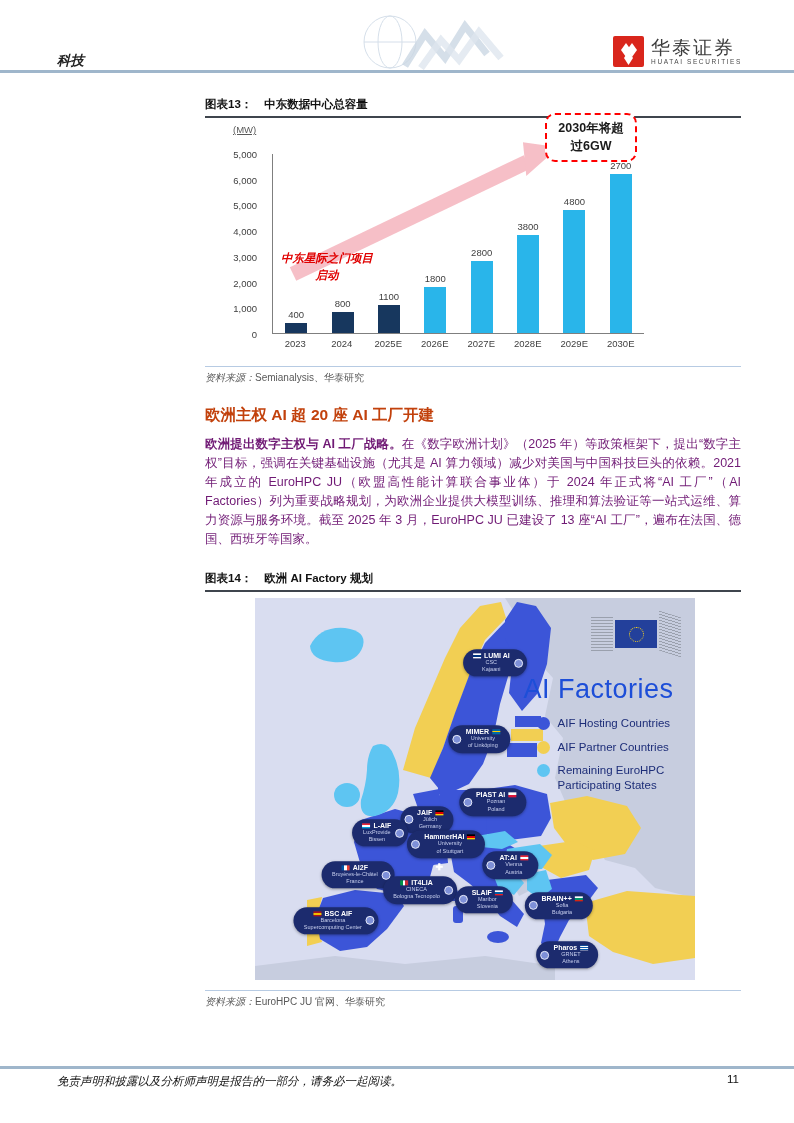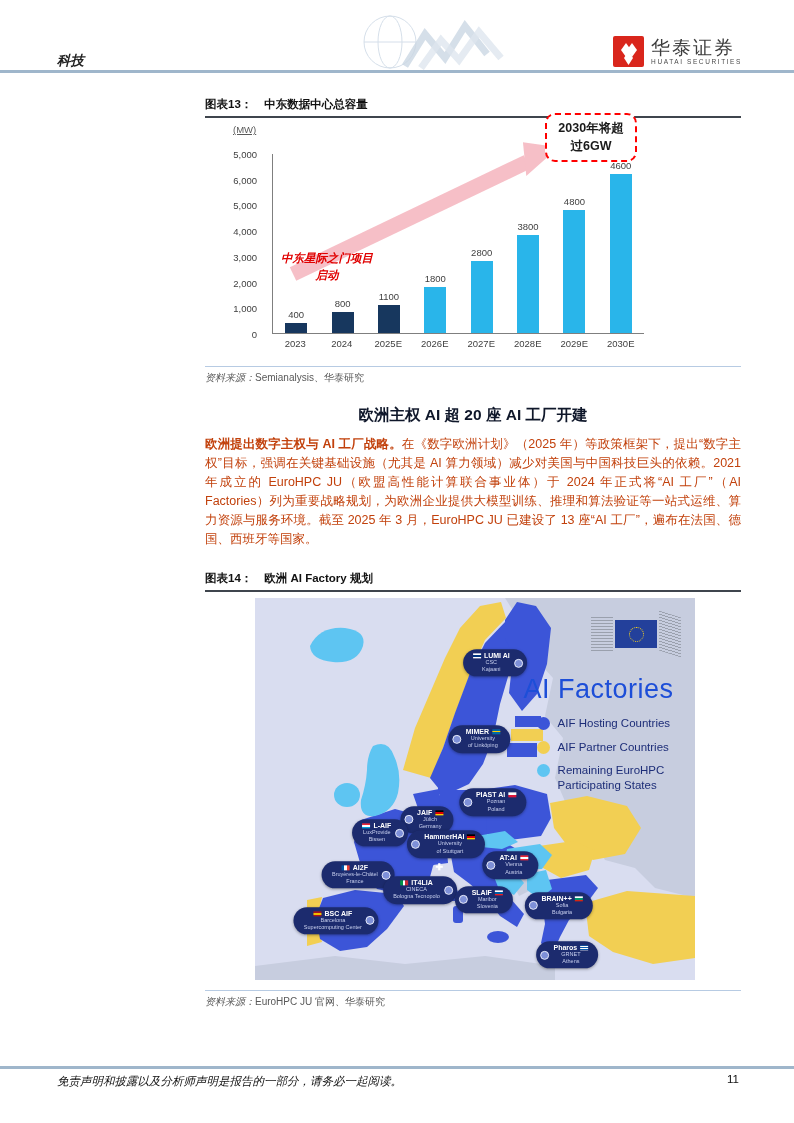--- a/index.html
+++ b/index.html
@@ -36,22 +36,22 @@
   .arrow-svg { position:absolute; inset:0; z-index:3; pointer-events:none; }
   .anno-stargate { position:absolute; left:72px; top:128px; width:100px; z-index:4; color:#e00000; font-weight:bold; font-style:italic; font-family:"Liberation Serif", serif; font-size:11.5px; line-height:1.45; text-align:center; }
   .anno-box { position:absolute; z-index:5; background:#fff; border:2px dashed #ff0000; border-radius:10px; font-weight:bold; font-size:12.5px; color:#1a1a1a; line-height:1.4; padding:5px 8px; }
   .anno-box.b2026 { left:172px; top:96px; width:80px; }
   .anno-box.b2030 { left:340px; top:-9px; width:92px; text-align:center; }
 
   .source-row { margin-top:10px; border-top:1px solid #b7cbe3; padding-top:4px; font-size:10px; color:#595959; }
   .source-row .src-label { font-style:italic; font-family:"Liberation Serif", serif; }
 
   
-  .sec-heading { margin-top:20px; font-size:15.5px; font-weight:bold; color:#0f172a;text-align:center; }
-  .body-para { margin-top:9px; font-size:12.5px; line-height:1.52; color:#c2410c; text-align:justify; }
+  .sec-heading { margin-top:20px; font-size:15.5px; font-weight:bold; color:#c2410c; }
+  .body-para { margin-top:9px; font-size:12.5px; line-height:1.52; color:#701a75; text-align:justify; }
   .body-para .lead { font-weight:bold; }
 
   
   .fig14-title { margin-top:22px; }
   .map-box { position:relative; width:440px; height:382px; margin-left:50px; margin-top:6px; background:#d9ddf0; overflow:hidden; }
   .map-svg { position:absolute; inset:0; }
   .map-title { position:absolute; left:61%; top:20%; font-size:27px; font-weight:400; color:#1d4ed8; letter-spacing:.5px; white-space:nowrap; }
   .legend { position:absolute; left:64%; top:31%; }
   .legend-item { display:flex; gap:8px; margin-bottom:9px; align-items:flex-start; }
   .legend-dot { width:13px; height:13px; border-radius:50%; flex:0 0 auto; margin-top:1px; }
@@ -154,21 +154,21 @@
             <div class="bar-slot">
               <div class="bar" style="height: 97.7143px; background: rgb(41, 181, 234);"></div>
               <div class="bar-val" style="bottom: 100.714px;">3800</div>
             </div>
             <div class="bar-slot">
               <div class="bar" style="height: 123.429px; background: rgb(41, 181, 234);"></div>
               <div class="bar-val" style="bottom: 126.429px;">4800</div>
             </div>
             <div class="bar-slot">
               <div class="bar" style="height: 159.429px; background: rgb(41, 181, 234);"></div>
-              <div class="bar-val" style="bottom: 162.429px;">4600</div>
+              <div class="bar-val" style="bottom: 162.429px;">2700</div>
             </div>
           </div>
       </div>
       <div class="x-labels">
           <div>2023</div>
           <div>2024</div>
           <div>2025E</div>
           <div>2026E</div>
           <div>2027E</div>
           <div>2028E</div>

